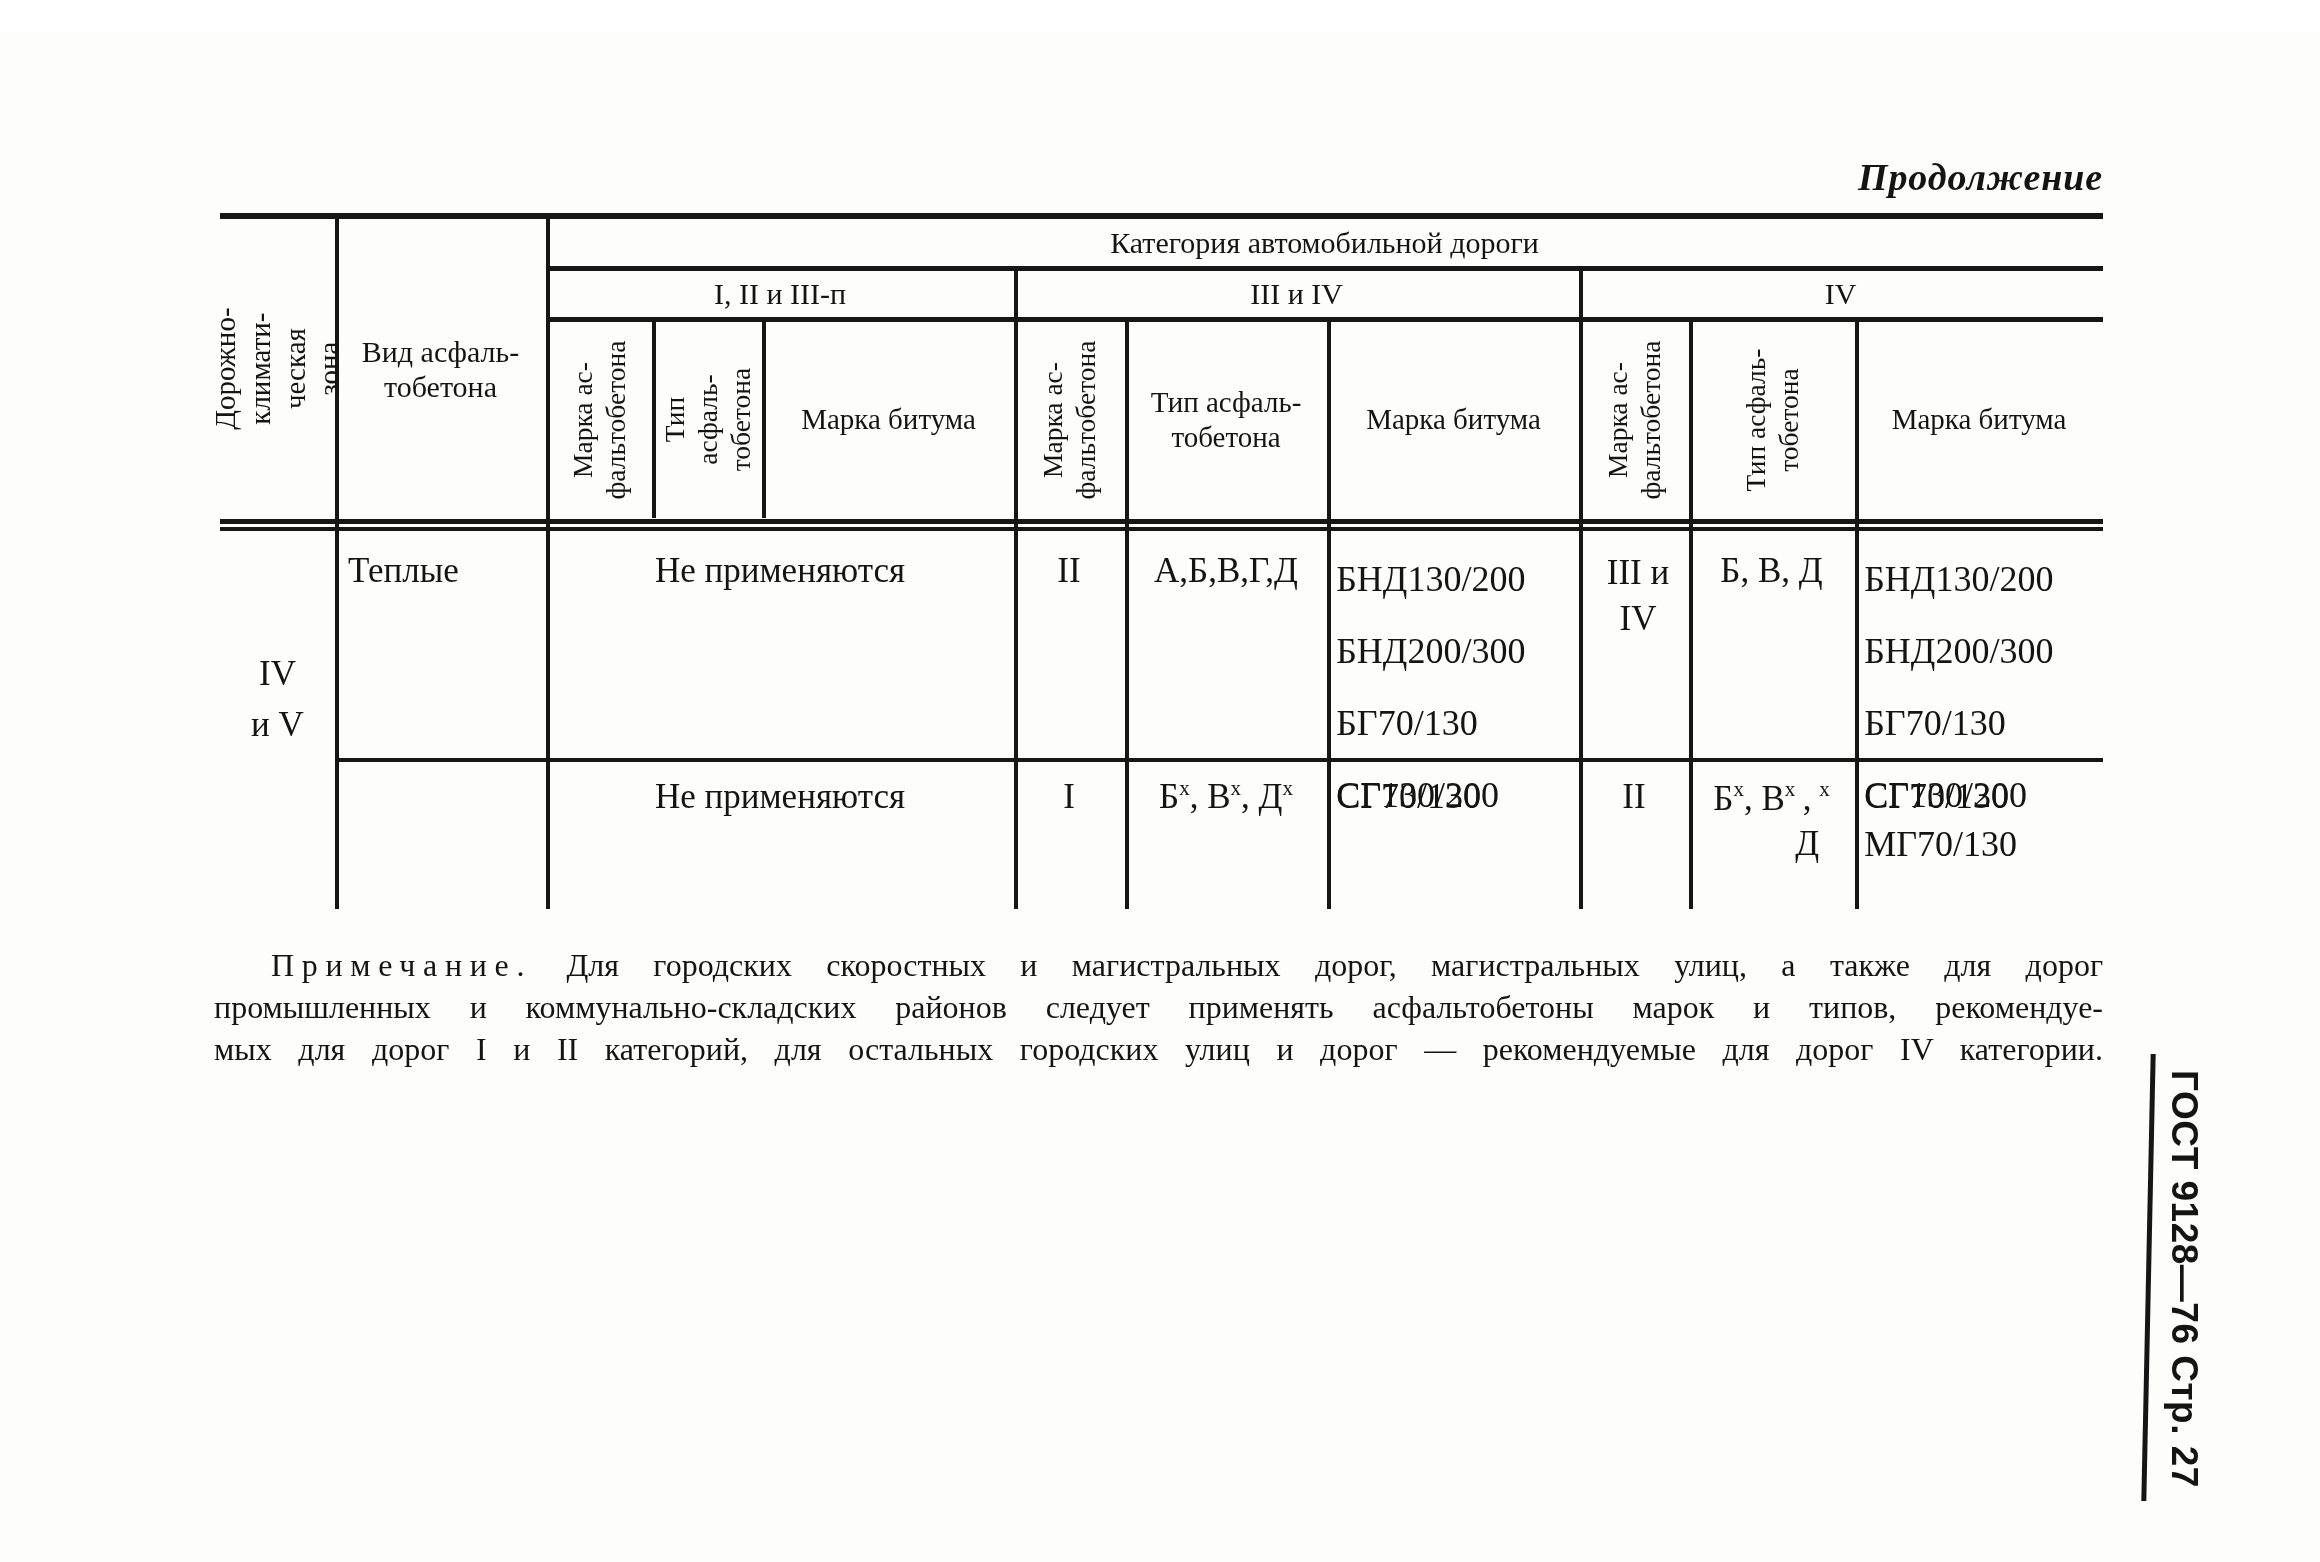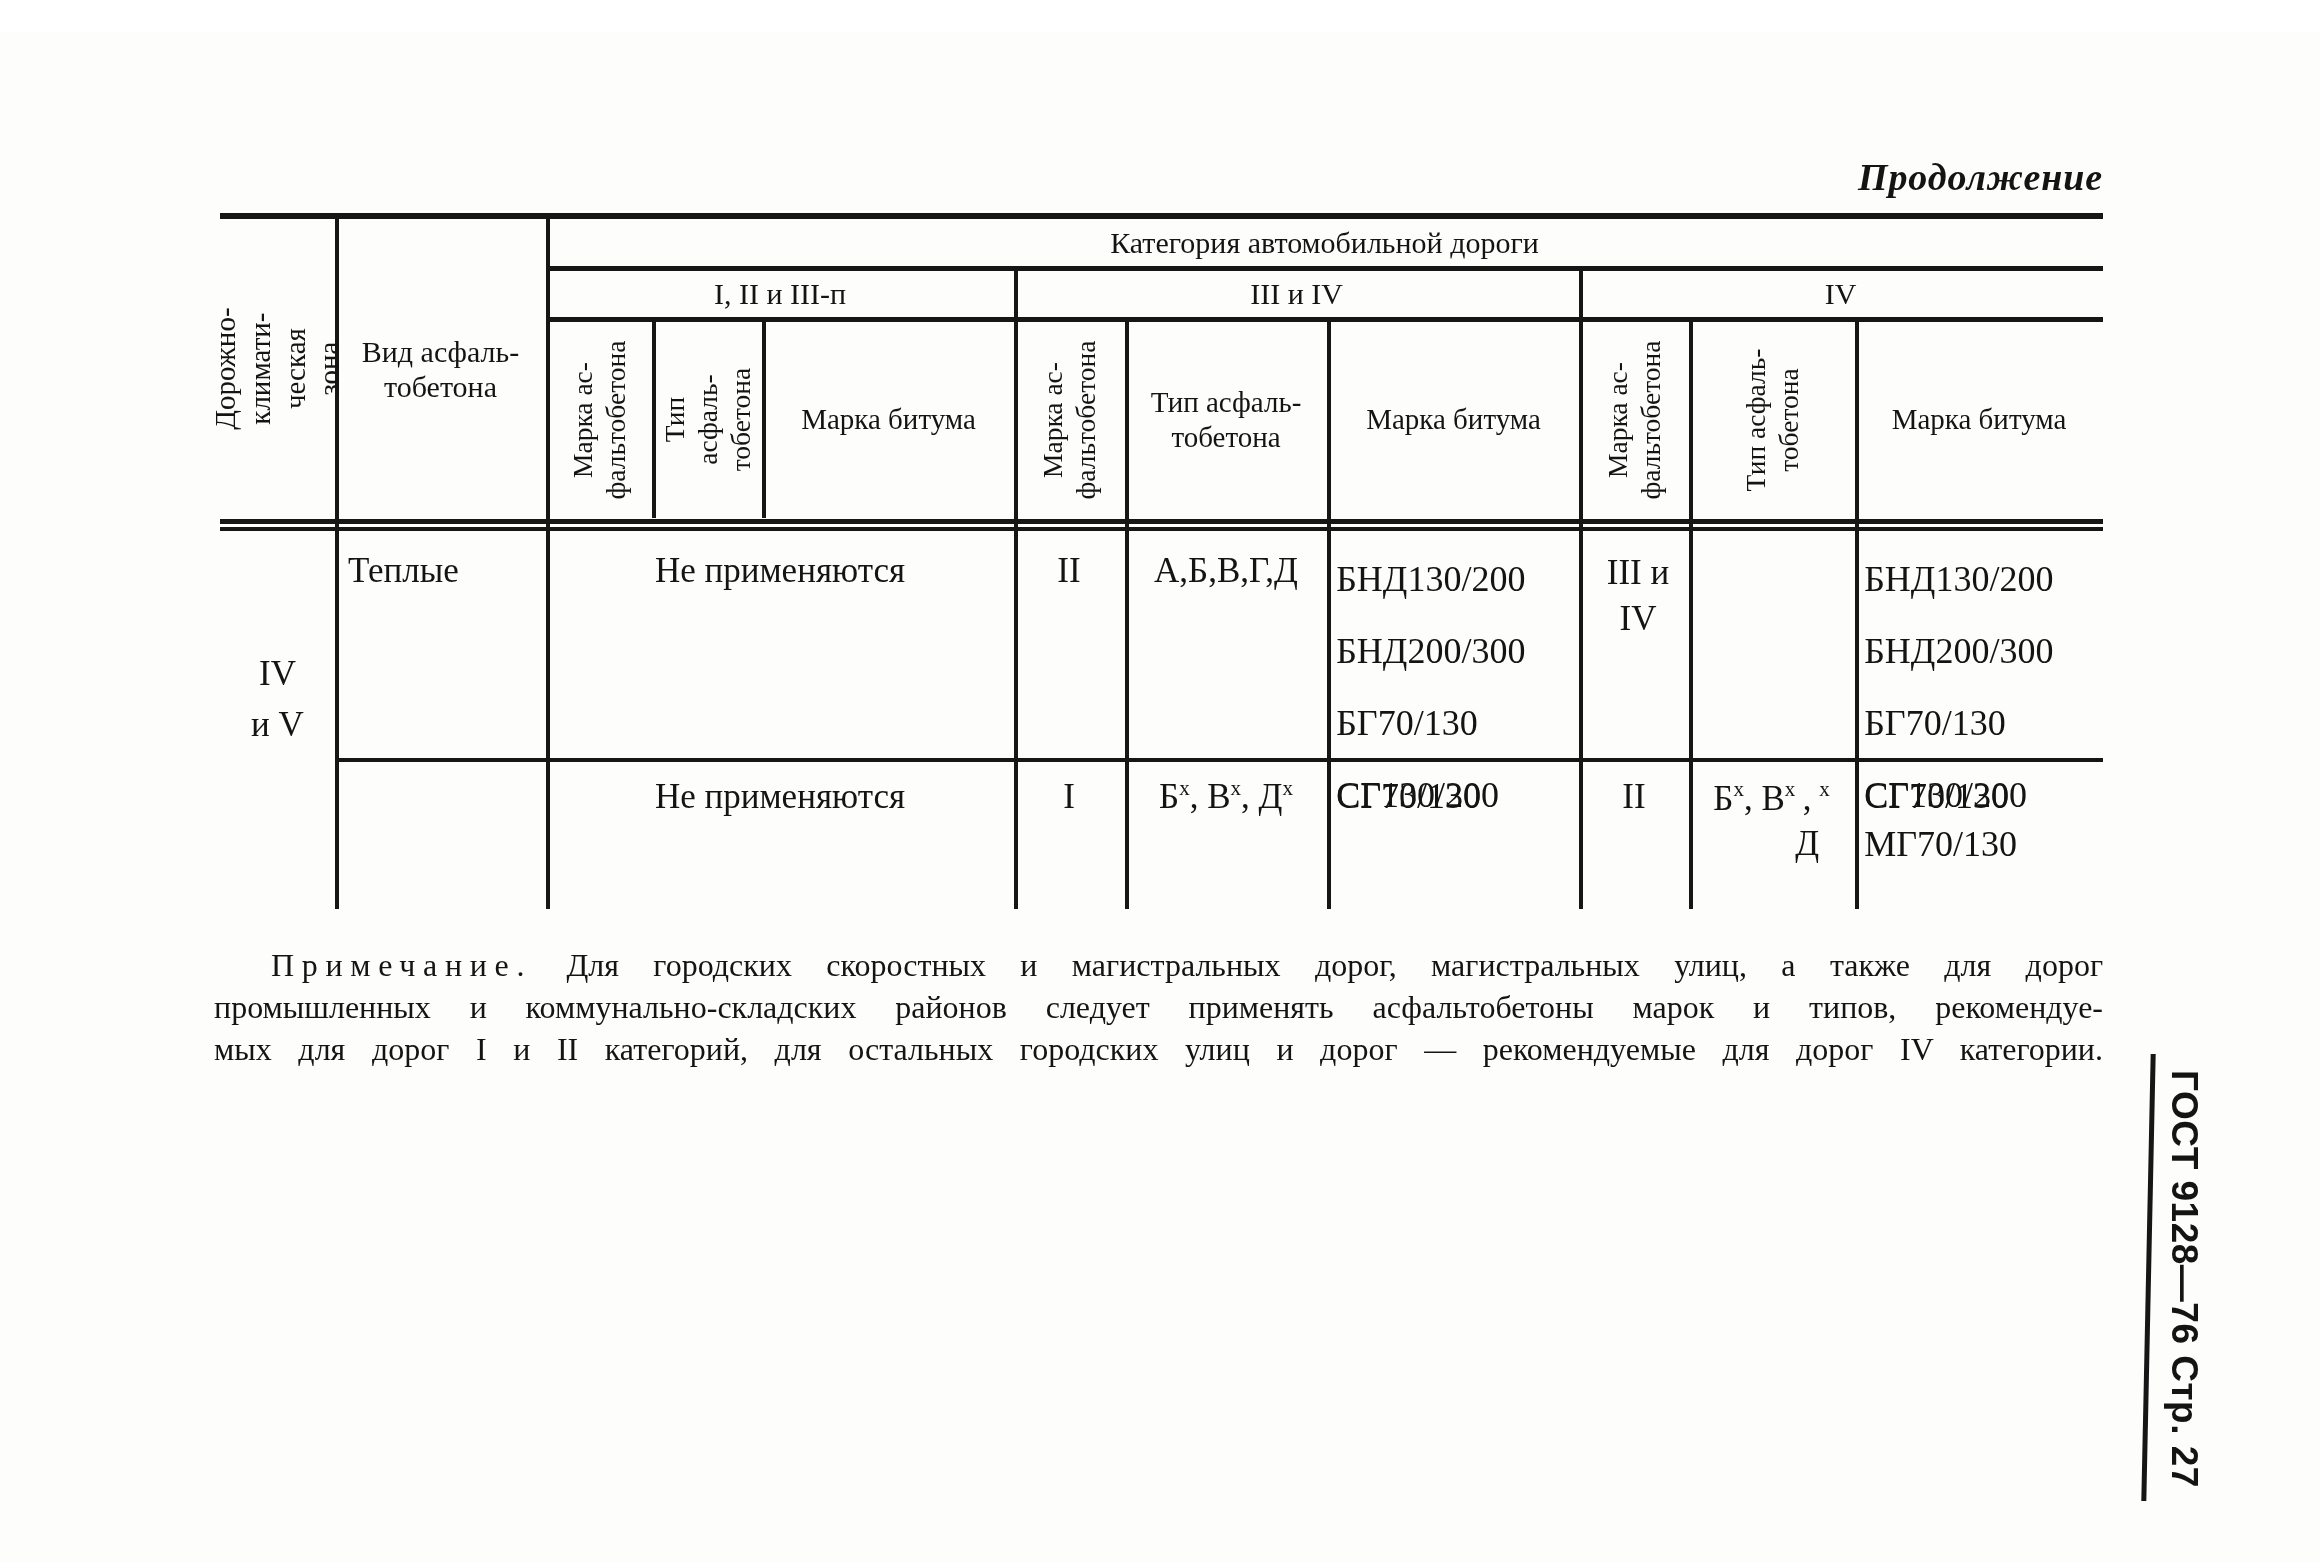--- a/index.html
+++ b/index.html
@@ -136,20 +136,21 @@
     <div class="cell v-top h-left fs-body" style="left:115px;top:317px;width:233px;height:228px;padding:20px 0 0 13px">Теплые</div>
     <div class="cell v-top fs-body" style="left:326px;top:317px;width:468px;height:228px;padding-top:20px">Не применяются</div>
     <div class="cell v-top fs-body" style="left:794px;top:317px;width:110px;height:228px;padding-top:20px">II</div>
     <div class="cell v-top fs-body" style="left:905px;top:317px;width:202px;height:228px;padding-top:20px">А,Б,В,Г,Д</div>
     <div class="cell v-top h-left fs-bitum" style="left:1107px;top:317px;width:253px;height:228px;padding:13px 0 0 9.2px">БНД130/200
 БНД200/300
 БГ70/130
 СГ130/200</div>
     <div class="cell v-top fs-body" style="left:1359px;top:317px;width:118px;height:228px;padding-top:20px;line-height:1.3">III и
 IV</div>
+    <div class="cell v-top fs-body" style="left:1469px;top:317px;width:165px;height:228px;padding-top:20px">Б, В, Д</div>
     <div class="cell v-top h-left fs-bitum" style="left:1635px;top:317px;width:248px;height:228px;padding:13px 0 0 9.2px">БНД130/200
 БНД200/300
 БГ70/130
 СГ130/200</div>
 
     <div class="cell v-top fs-body" style="left:326px;top:548px;width:468px;height:148px;padding-top:14.7px">Не применяются</div>
     <div class="cell v-top fs-body" style="left:794px;top:548px;width:110px;height:148px;padding-top:14.7px">I</div>
     <div class="cell v-top fs-body" style="left:905px;top:548px;width:202px;height:148px;padding-top:14.7px"><span>Б</span><span class="sub">х</span><span>, В</span><span class="sub">х</span><span>, Д</span><span class="sub">х</span></div>
     <div class="cell v-top h-left fs-bitum-sm" style="left:1107px;top:548px;width:253px;height:148px;padding:11px 0 0 9.2px">СГ70/130</div>
     <div class="cell v-top fs-body" style="left:1359px;top:548px;width:110px;height:148px;padding-top:14.7px">II</div>

